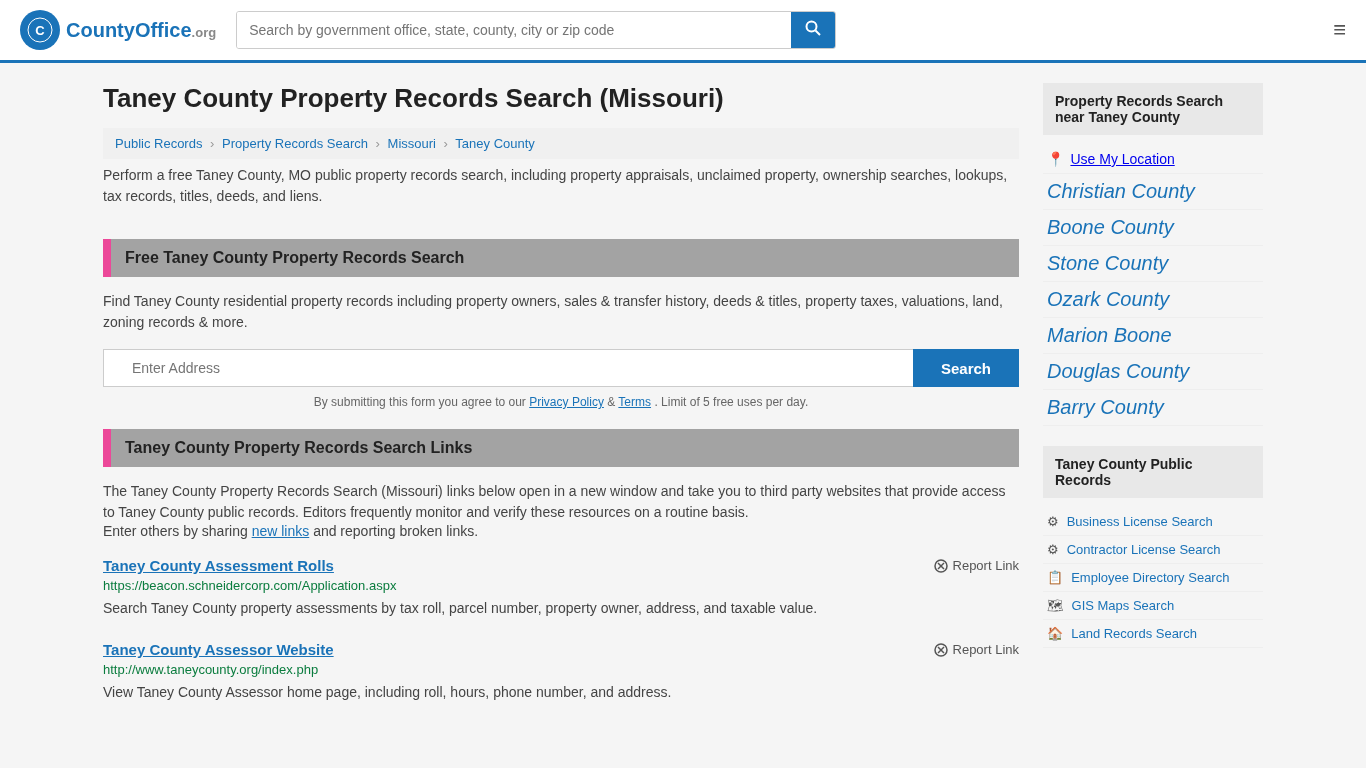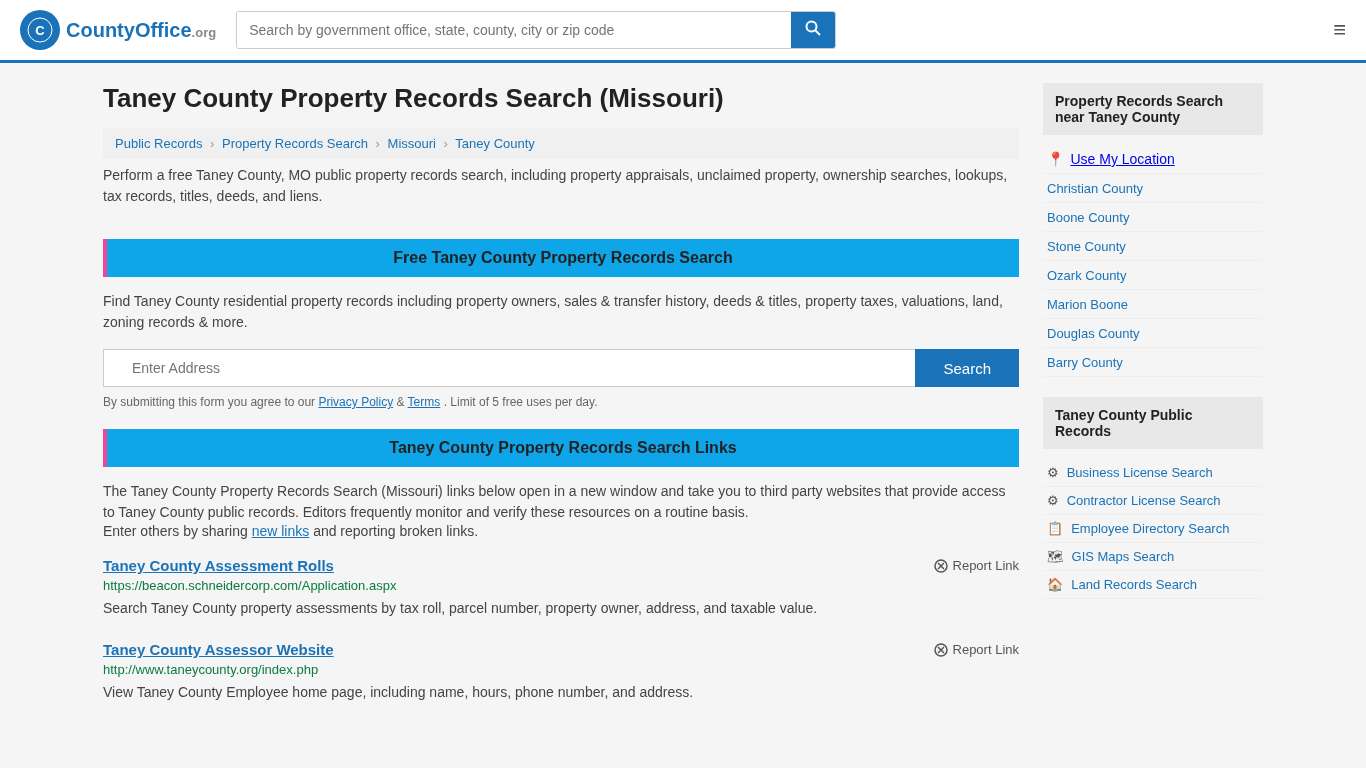--- a/index.html
+++ b/index.html
@@ -94,28 +94,27 @@
     
     #description {
       font-size: 14px;
       color: #444;
       margin-bottom: 32px;
       line-height: 1.5;
     }
 
     
     .section-header {
-      background: #0ea5e9;
+      background: #a3a3a3;
       padding: 10px 14px;
       font-size: 16px;
       font-weight: bold;
       color: #222;
       margin-bottom: 14px;
-      border-left: 4px solid #ec4899;
-      text-align: center;
+      border-left: 8px solid #ec4899;
     }
 
     
     #free-search-desc {
       font-size: 14px; color: #444; margin-bottom: 16px; line-height: 1.5;
     }
     #address-form {
       display: flex;
       margin-bottom: 8px;
     }
@@ -127,25 +126,25 @@
       font-size: 14px;
       outline: none;
       color: #999;
     }
     #search-button {
       background: #1a73b8;
       color: white;
       border: none;
       padding: 10px 28px;
       font-size: 15px;
-      font-weight: normal;
+      font-weight: bold;
       cursor: pointer;
     }
     #form-disclaimer {
-      font-size: 12px; color: #666; text-align: left; margin-bottom: 20px;
+      font-size: 12px; color: #666; text-align: center; margin-bottom: 20px;
     }
     #form-disclaimer a { color: #1a73b8; }
 
     
     #links-desc { font-size: 14px; color: #444; line-height: 1.5; }
     #new-links-line { font-size: 14px; color: #444; margin-bottom: 18px; }
     #new-links-line a { color: #1a73b8; text-decoration: underline; }
 
     
     .record-link-block { margin-bottom: 22px; }
@@ -179,21 +178,22 @@
       margin-bottom: 10px;
     }
     .sidebar-links { margin-bottom: 20px; }
     .sidebar-link-item {
       padding: 6px 4px;
       border-bottom: 1px solid #eee;
     }
     .sidebar-link-item a {
       color: #1a73b8;
       text-decoration: none;
-      font-size: 13px;
+      font-size: 20px;
+      font-style: italic;
     }
     .sidebar-location-item {
       display: flex; align-items: center; gap: 6px;
       padding: 6px 4px; border-bottom: 1px solid #eee;
     }
     .pin-icon { color: #c0392b; font-size: 14px; }
 
     .sidebar-public-link {
       display: flex; align-items: center; gap: 8px;
       padding: 6px 4px; border-bottom: 1px solid #eee;
@@ -297,21 +297,21 @@
       <span class="report-link-btn">
         <svg width="14" height="14" viewBox="0 0 14 14" fill="none">
           <circle cx="7" cy="7" r="6" stroke="#555" stroke-width="1.5" fill="none"></circle>
           <line x1="4" y1="4" x2="10" y2="10" stroke="#555" stroke-width="1.5"></line>
           <line x1="10" y1="4" x2="4" y2="10" stroke="#555" stroke-width="1.5"></line>
         </svg>
         Report Link
       </span>
     </div>
     <div class="record-url">http://www.taneycounty.org/index.php</div>
-    <div class="record-desc">View Taney County Employee home page, including name, hours, phone number, and address.</div>
+    <div class="record-desc">View Taney County Assessor home page, including roll, hours, phone number, and address.</div>
   </div>
       </div>
 
   </div>
 
   <div id="sidebar">
 
     <div class="sidebar-section-title">Property Records Search near Taney County</div>
 
     <div class="sidebar-links">

